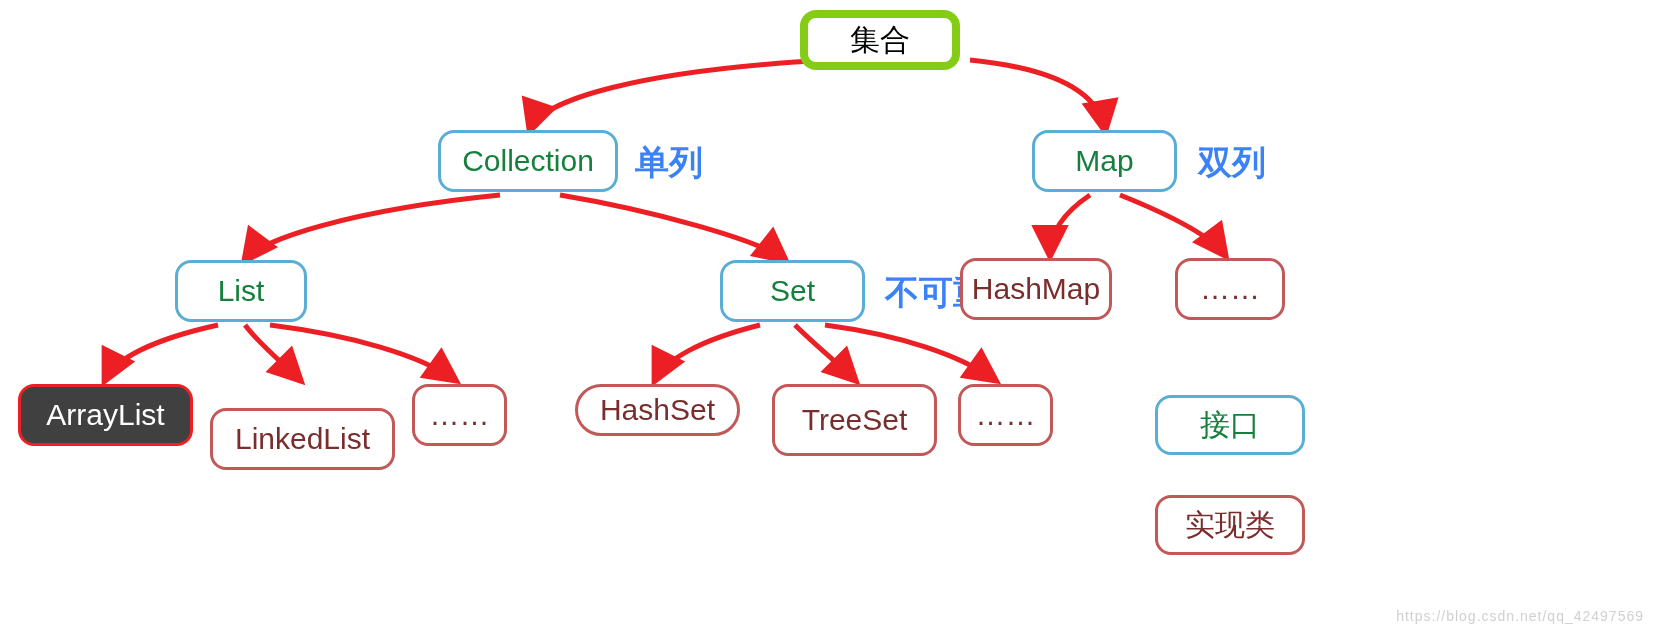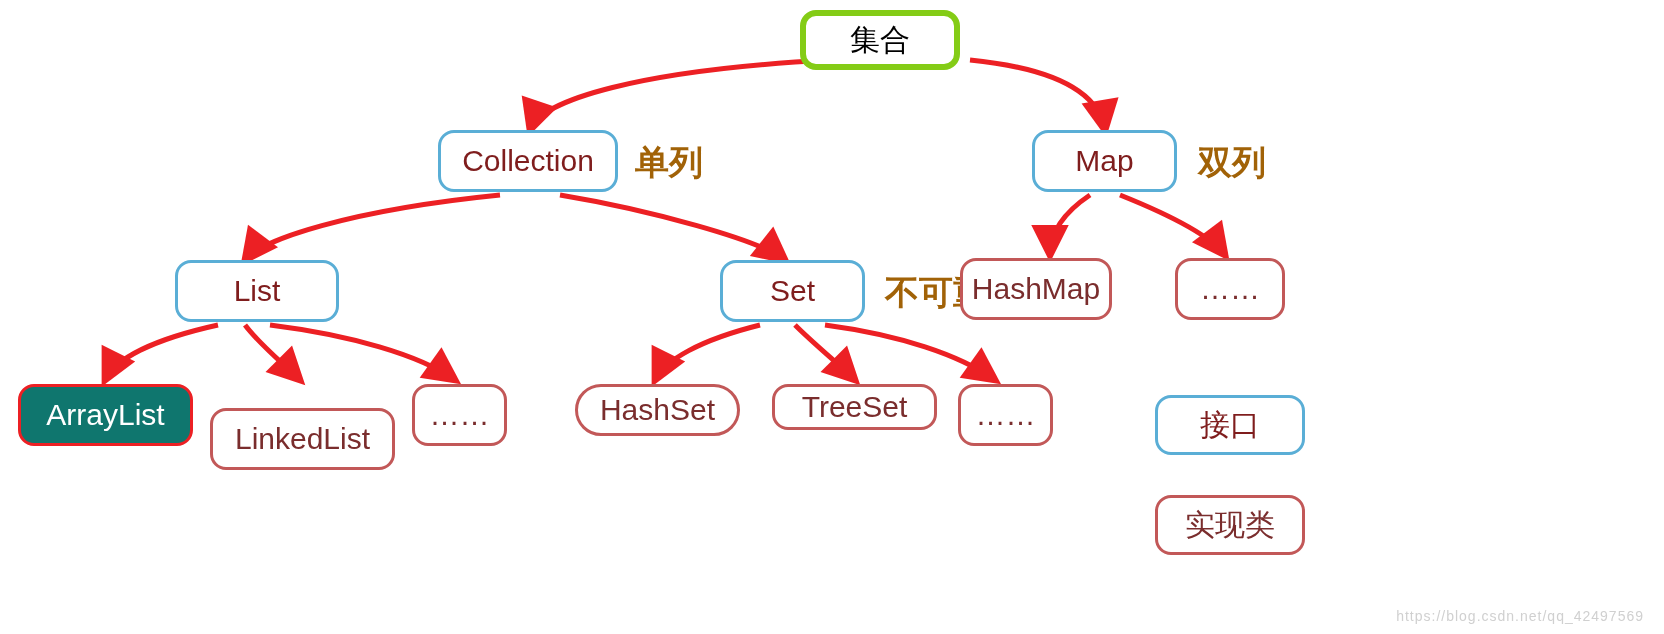--- a/index.html
+++ b/index.html
@@ -1,22 +1,22 @@
 <!DOCTYPE html>
 <html><head>
 <meta charset="utf-8">
 <style>
   html,body{margin:0;padding:0;width:1664px;height:634px;font-family:"Microsoft YaHei","Segoe UI",Arial,sans-serif;background:#fff;overflow:hidden;}
   .stage{position:relative;width:1664px;height:634px;}
   .node{position:absolute;border-radius:16px;display:flex;align-items:center;justify-content:center;font-size:30px;box-sizing:border-box;background:#fff;}
-  .root{border:6px solid #84cc16;color:#000;}
-  .iface{border:3px solid #5aaed6;color:#7f1d1d;}
+  .root{border:8px solid #84cc16;color:#000;}
+  .iface{border:3px solid #5aaed6;color:#15803d;}
   .impl{border:3px solid #c25858;color:#7a2d2d;}
-  .impl.hl{background:#0f766e;border-color:#ec2024;color:#fff;}
-  .note{position:absolute;color:#a16207;font-size:34px;font-weight:600;}
+  .impl.hl{background:#404040;border-color:#ec2024;color:#fff;}
+  .note{position:absolute;color:#3b82f6;font-size:34px;font-weight:600;}
   .watermark{position:absolute;right:20px;bottom:10px;color:#d0d0d0;font-size:14px;letter-spacing:1px;}
   svg.edges{position:absolute;left:0;top:0;width:1664px;height:634px;pointer-events:none;}
 </style>
 </head>
 <body>
 
 <div class="stage">
 
   <svg class="edges">
     <defs>
@@ -57,21 +57,21 @@
   <div class="node iface" style="left:438px;top:130px;width:180px;height:62px;">
       <span>Collection</span>
     </div>
   <div class="note" style="left:635px;top:140px;">单列</div>
 
   <div class="node iface" style="left:1032px;top:130px;width:145px;height:62px;">
       <span>Map</span>
     </div>
   <div class="note" style="left:1198px;top:140px;">双列</div>
 
-  <div class="node iface" style="left:175px;top:260px;width:164px;height:62px;">
+  <div class="node iface" style="left:175px;top:260px;width:132px;height:62px;">
       <span>List</span>
     </div>
 
   <div class="node iface" style="left:720px;top:260px;width:145px;height:62px;">
       <span>Set</span>
     </div>
   <div class="note" style="left:885px;top:270px;">不可重复</div>
 
   <div class="node impl" style="left:960px;top:258px;width:152px;height:62px;">
       <span>HashMap</span>
@@ -86,21 +86,21 @@
   <div class="node impl" style="left:210px;top:384px;width:185px;height:62px;margin-top:24px;">
       <span>LinkedList</span>
     </div>
   <div class="node impl" style="left:412px;top:384px;width:95px;height:62px;">
       <span>……</span>
     </div>
 
   <div class="node impl" style="left:575px;top:384px;width:165px;height:52px;border-radius:30px;">
       <span>HashSet</span>
     </div>
-  <div class="node impl" style="left:772px;top:384px;width:165px;height:46px;">
+  <div class="node impl" style="left:772px;top:384px;width:165px;height:72px;">
       <span>TreeSet</span>
     </div>
   <div class="node impl" style="left:958px;top:384px;width:95px;height:62px;">
       <span>……</span>
     </div>
 
   <div class="node iface" style="left:1155px;top:395px;width:150px;height:60px;">
       <span>接口</span>
     </div>
   <div class="node impl" style="left:1155px;top:495px;width:150px;height:60px;">

